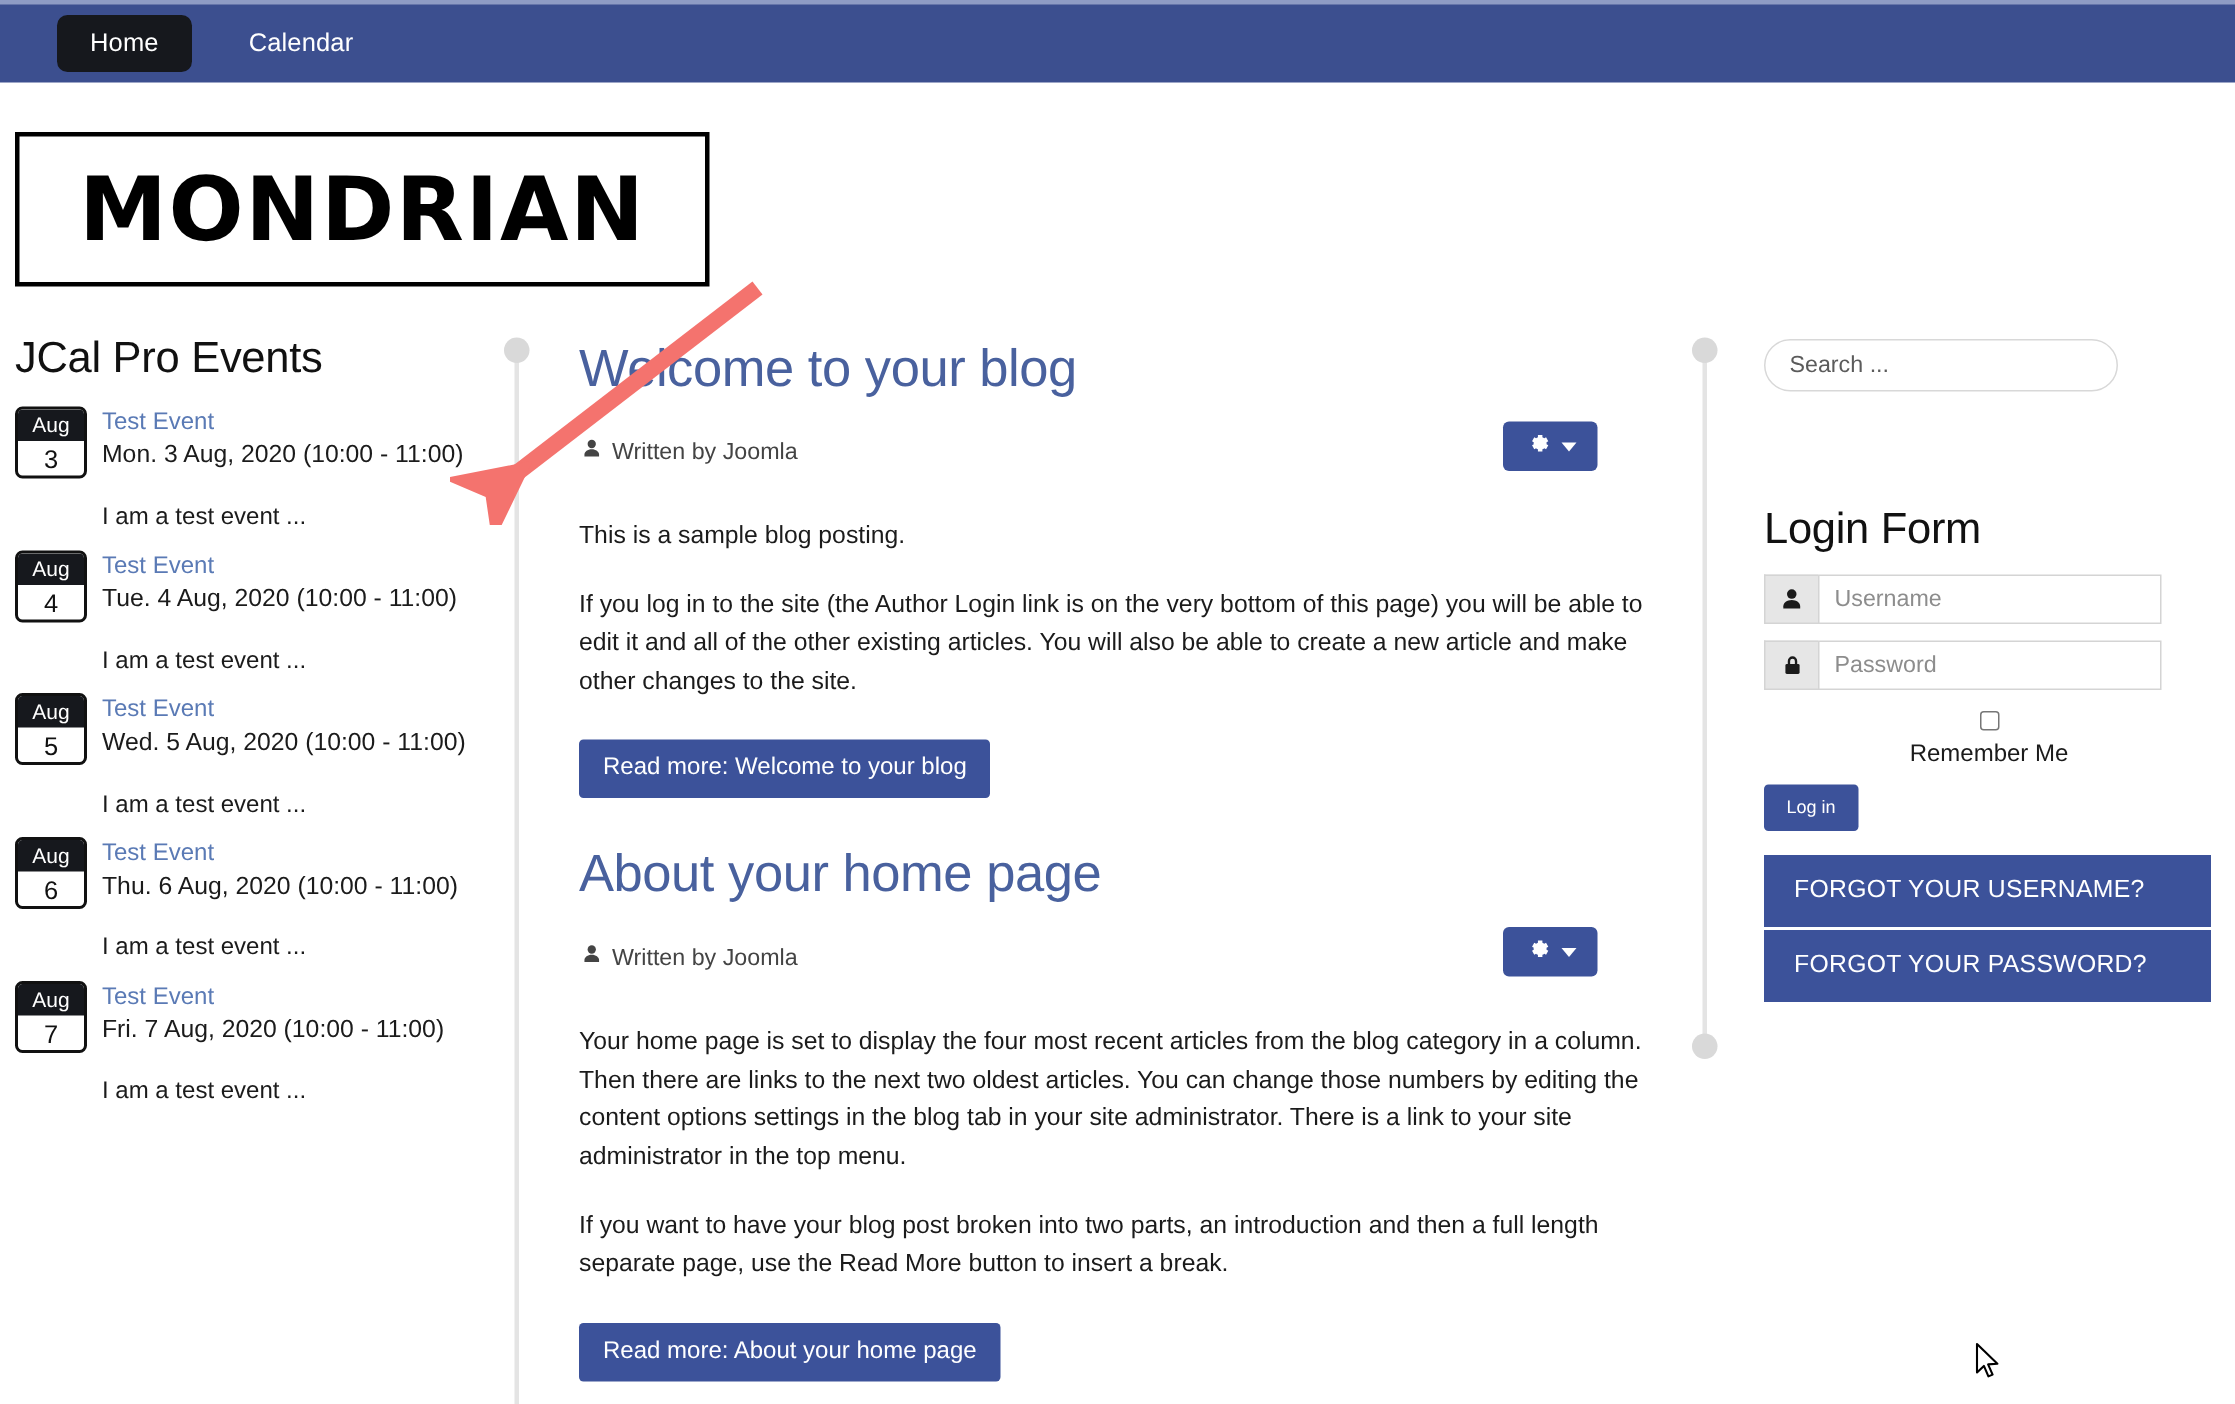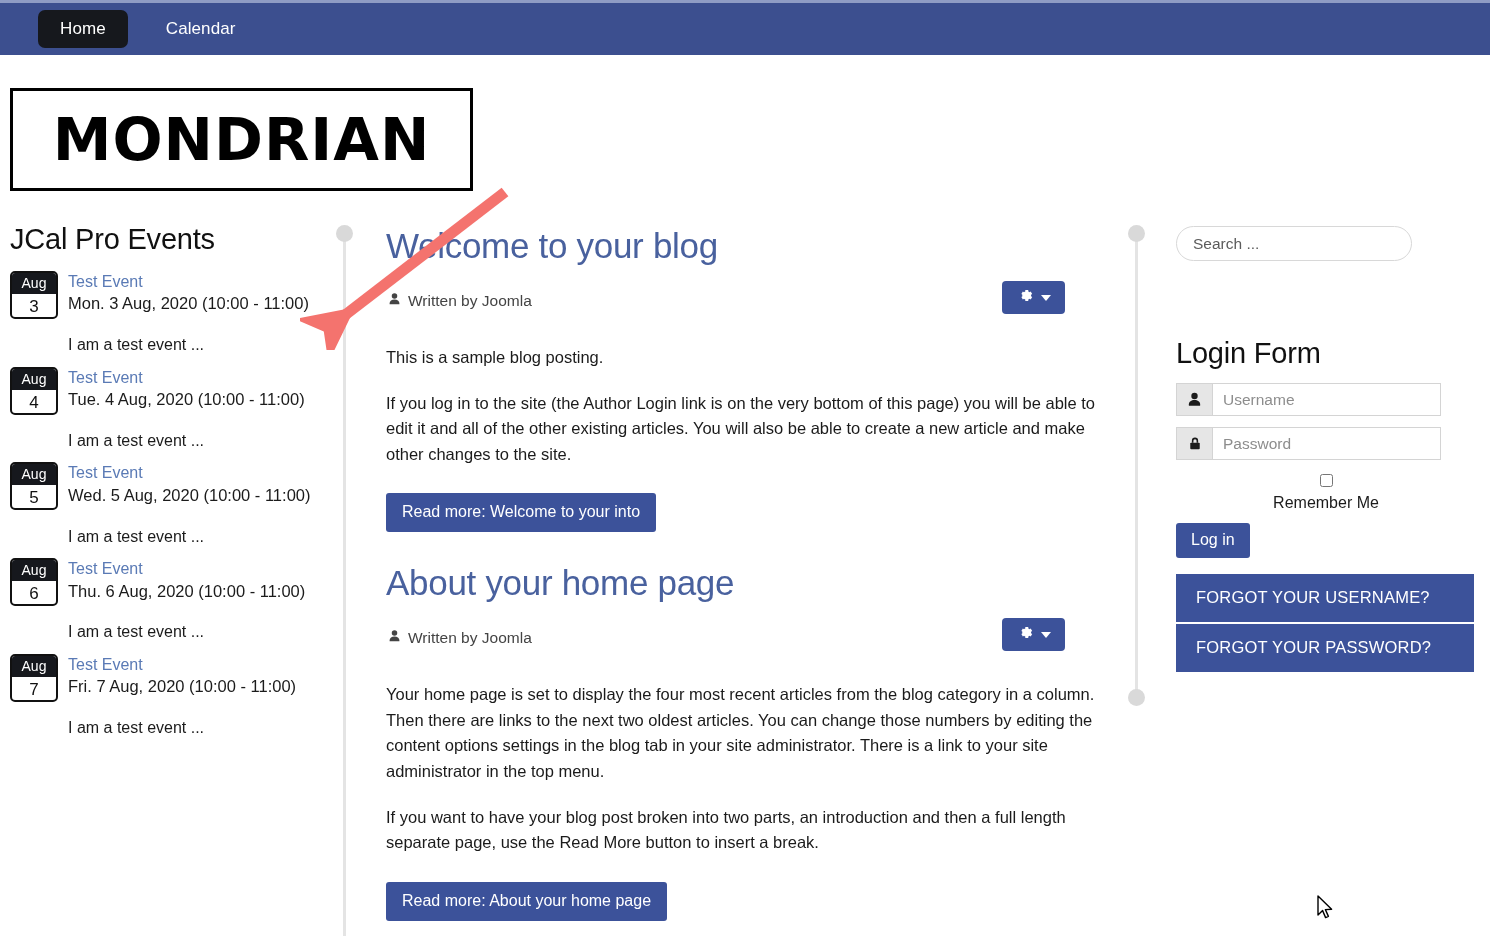--- a/index.html
+++ b/index.html
@@ -129,21 +129,21 @@
     flex:1; border:1px solid #d4d4d4; background:#fff; padding:0 10px;
     font-size:15.5px; color:#222; outline:none;
     font-family:"Liberation Sans", sans-serif;
   }
   .input-group input::placeholder { color:#8d8d8d; }
   .remember-row { display:flex; align-items:center; gap:7px; margin-top:14px;flex-direction:column; }
   .remember-row input[type=checkbox] { width:13px; height:13px; margin:0; cursor:pointer; }
   .remember-row label { font-size:16px; color:#1b1b1b; cursor:pointer; }
   .login-btn {
     margin-top:11px; background:#3c529a; color:#fff; border:none; border-radius:3px;
-    font-size:16px; padding:8px 15px 9px; cursor:pointer;
+    font-size:12px; padding:8px 15px 9px; cursor:pointer;
     font-family:"Liberation Sans", sans-serif;
   }
   .forgot-list { margin-top:16px; width:342px; }
   .forgot-btn {
     display:block; width:298px; background:#3c529a; color:#fff;
     font-size:16.5px; letter-spacing:.2px; padding:14px 0 15px 20px;
     border:none; text-align:left; cursor:pointer;
     font-family:"Liberation Sans", sans-serif;
   }
   .forgot-btn + .forgot-btn { border-top:2px solid #fff; }
@@ -247,21 +247,21 @@
                 </svg></span>
               <span>Written by Joomla</span>
             </div>
             <div class="gear-btn">
               <span><svg width="17" height="17" viewBox="0 0 16 16" fill="#fff">
                   <path d="M8 5.2a2.8 2.8 0 100 5.6 2.8 2.8 0 000-5.6zm0 4.1a1.3 1.3 0 110-2.6 1.3 1.3 0 010 2.6z"></path>
                   <path d="M14.3 9.3l-1.1-.6a5.4 5.4 0 000-1.4l1.1-.6-1.4-2.4-1.1.6a5.3 5.3 0 00-1.2-.7V2.9H7.8v1.3c-.4.1-.8.4-1.2.7l-1.1-.6L4.1 6.7l1.1.6a5.4 5.4 0 000 1.4l-1.1.6 1.4 2.4 1.1-.6c.4.3.8.6 1.2.7v1.3h2.8v-1.3c.4-.1.8-.4 1.2-.7l1.1.6z"></path>
                 </svg></span>
               <span class="caret"></span>
             </div>
-          </div><p class="para">This is a sample blog posting.</p><p class="para">If you log in to the site (the Author Login link is on the very bottom of this page) you will be able to edit it and all of the other existing articles. You will also be able to create a new article and make other changes to the site.</p><button class="readmore">Read more: Welcome to your into</button></div>
+          </div><p class="para">This is a sample blog posting.</p><p class="para">If you log in to the site (the Author Login link is on the very bottom of this page) you will be able to edit it and all of the other existing articles. You will also be able to create a new article and make other changes to the site.</p><button class="readmore">Read more: Welcome to your blog</button></div>
         <div class="article"><h2 class="article-title">About your home page</h2><div class="meta-row">
             <div class="byline">
               <span><svg width="13" height="14" viewBox="0 0 16 16" fill="#444">
                   <circle cx="8" cy="4.3" r="3.4"></circle>
                   <path d="M8 8.6c-3.4 0-6 2-6 4.4v1.6h12v-1.6c0-2.4-2.6-4.4-6-4.4z"></path>
                 </svg></span>
               <span>Written by Joomla</span>
             </div>
             <div class="gear-btn">
               <span><svg width="17" height="17" viewBox="0 0 16 16" fill="#fff">

